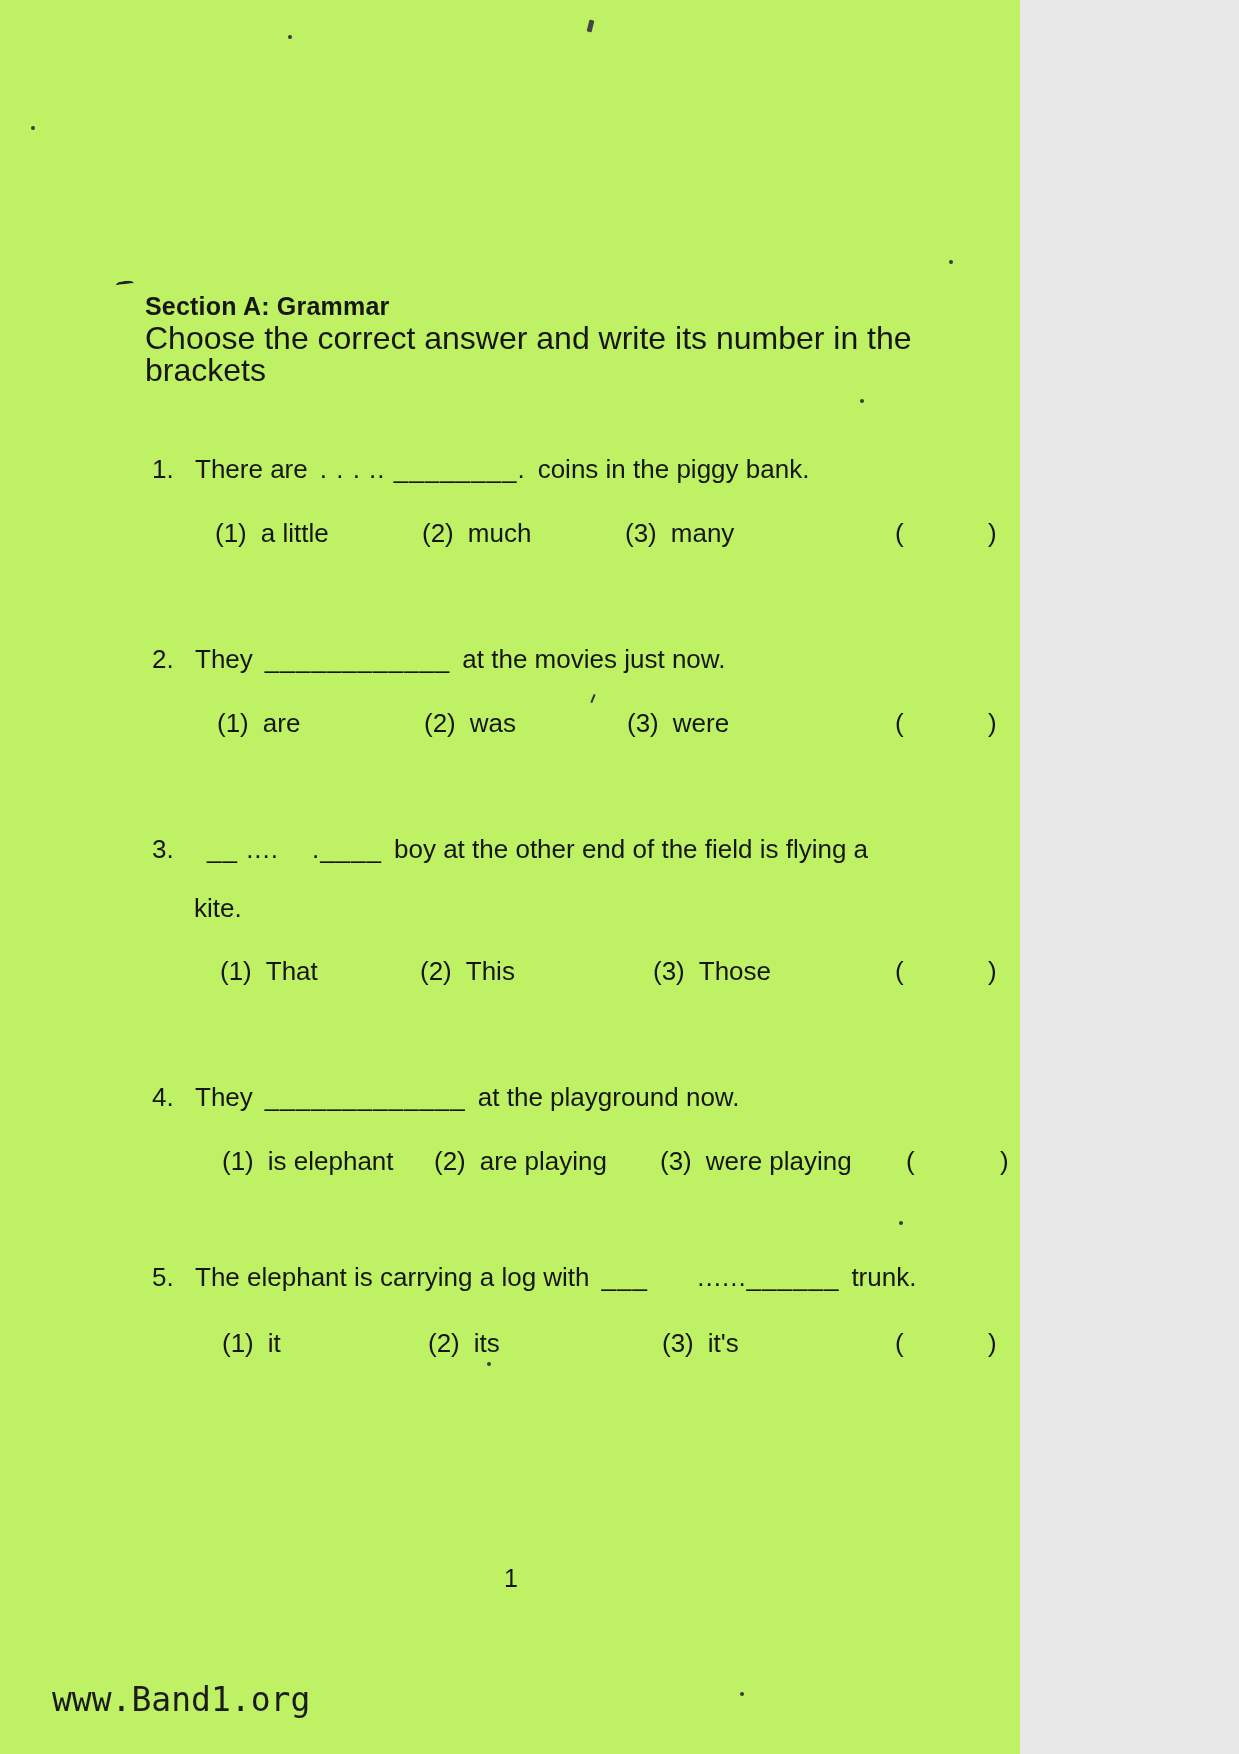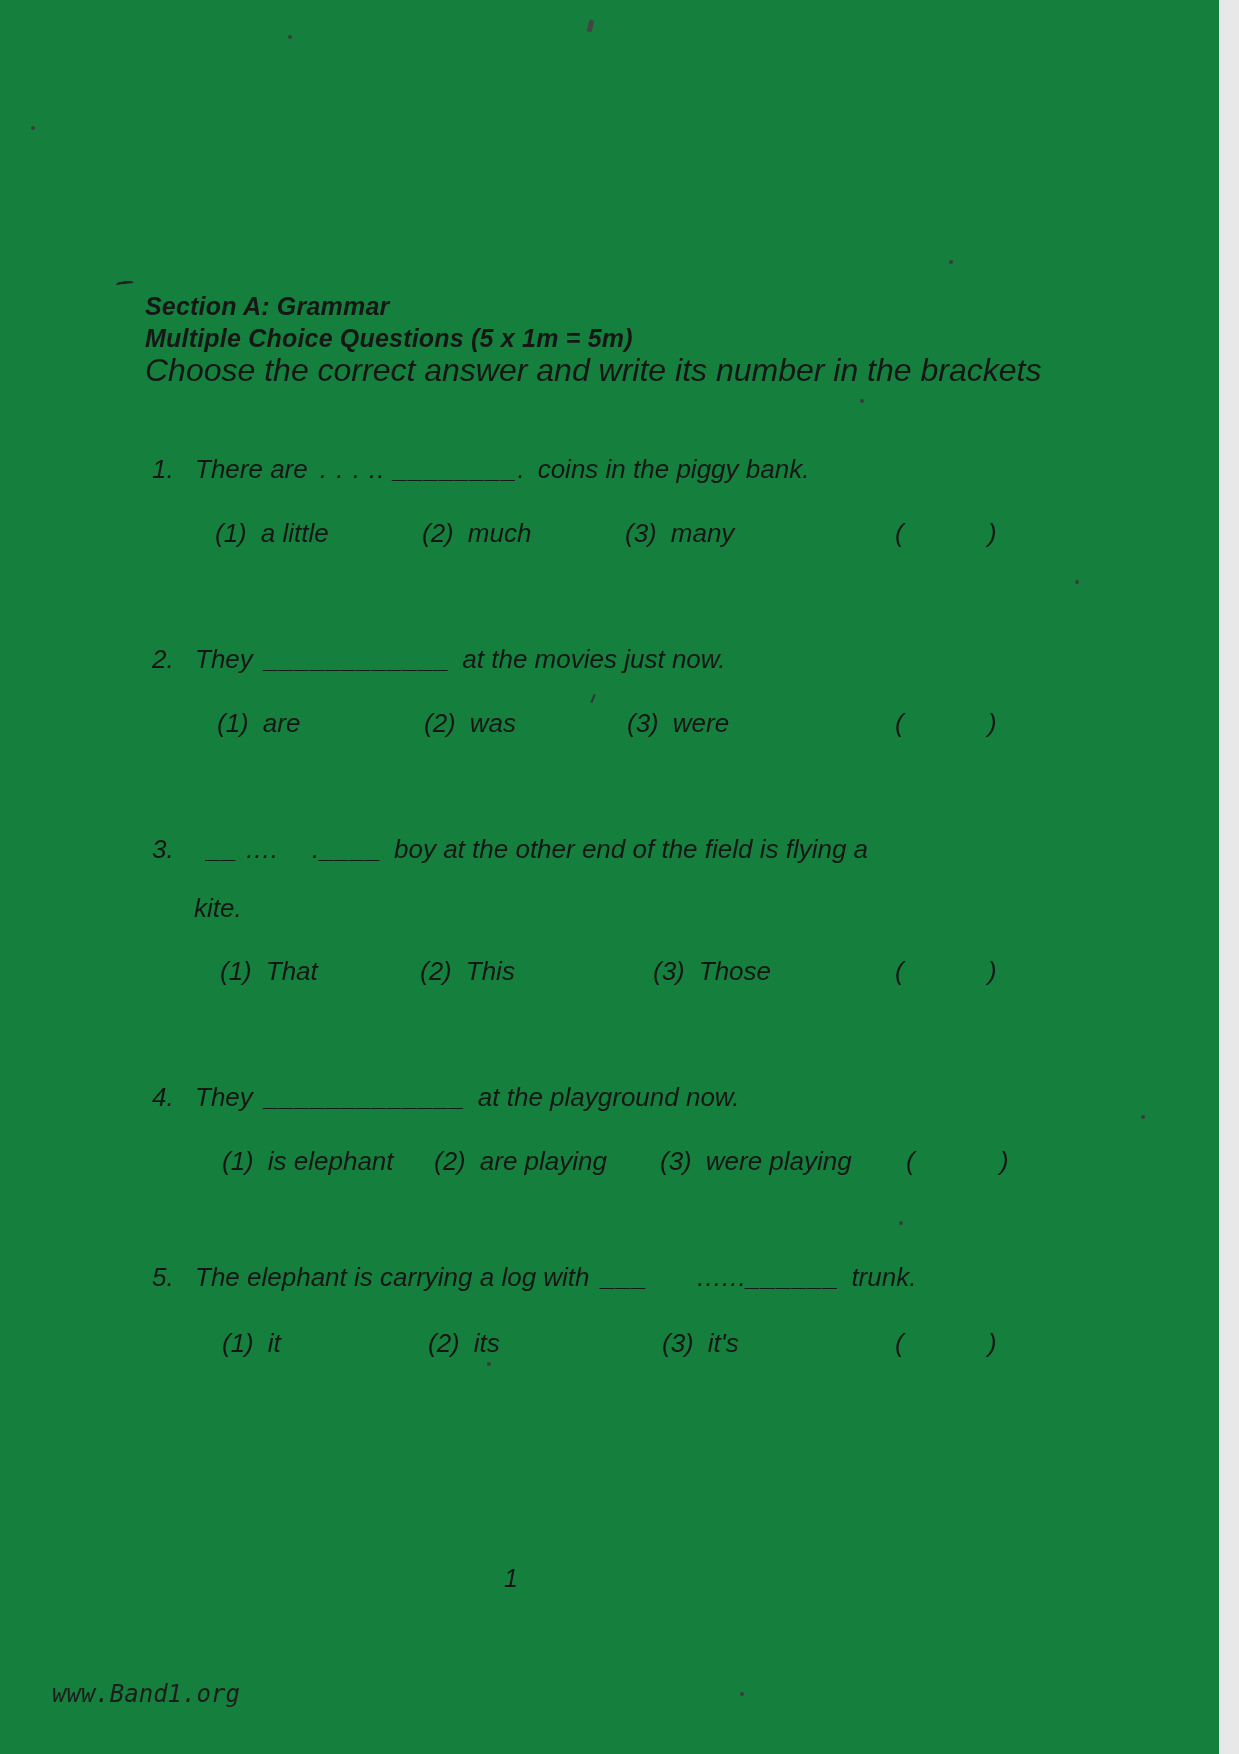--- a/index.html
+++ b/index.html
@@ -1,23 +1,22 @@
 <!DOCTYPE html>
 <html><head>
 <meta charset="utf-8">
 <style>
   html,body{margin:0;padding:0;background:#e8e8e8;}
   .page{
     position:relative;
-    width:1219px;height:1754px;
-    background:#15803d;
+    width:1020px;height:1754px;
+    background:#bef264;
     font-family:"Liberation Sans", sans-serif;
     color:#161616;
     overflow:hidden;
-    font-style:italic;
   }
   
   .header{position:absolute;left:145px;top:290px;line-height:32px;}
   .h-bold{font-weight:bold;font-size:25px;letter-spacing:.2px;}
   .h-normal{font-size:32px;}
   
   .row{position:absolute;left:0;top:0;width:1239px;font-size:26px;white-space:nowrap;}
   .qnum{position:absolute;left:152px;}
   .qtext{position:absolute;left:195px;}
   .qtext > span{margin-right:12px;margin-top:44px;}
@@ -34,21 +33,21 @@
   .o-e1{left:222px}.o-e2{left:428px}.o-e3{left:662px}
   .br-open{left:895px}
   .br-close{left:988px}
   .br-open-d{left:906px}
   .br-close-d{left:1000px}
   
   .pagenum{position:absolute;left:504px;top:1564px;font-size:25px;}
   .footer{
     position:absolute;left:52px;top:1680px;
     font-family:"DejaVu Sans Mono", monospace;
-    font-size:24px;color:#1c1c1c;
+    font-size:33px;color:#1c1c1c;
   }
   
   .dot{position:absolute;width:4px;height:4px;background:#3a3a3a;border-radius:50%;}
   .squiggle{position:absolute;left:116px;top:281px;width:18px;height:5px;
     border-top:3px solid #222;transform:rotate(-6deg);border-radius:40%;}
   .tick{position:absolute;left:592px;top:694px;width:2px;height:9px;background:#333;
     transform:rotate(22deg);}
   .speck{position:absolute;left:588px;top:20px;width:5px;height:12px;background:#444;
     transform:rotate(14deg);border-radius:1px;}
 </style>
@@ -65,21 +64,20 @@
   <div class="dot" style="left:860px;top:399px;"></div>
   <div class="dot" style="left:1075px;top:580px;"></div>
   <div class="tick"></div>
   <div class="dot" style="left:1141px;top:1115px;"></div>
   <div class="dot" style="left:899px;top:1221px;"></div>
   <div class="dot" style="left:487px;top:1362px;"></div>
   <div class="dot" style="left:740px;top:1692px;"></div>
 
   <div class="header">
     <div class="h-bold">Section A: Grammar</div>
-    <div class="h-bold">Multiple Choice Questions (5 x 1m = 5m)</div>
     <div class="h-normal">Choose the correct answer and write its number in the brackets</div>
   </div>
 
   <div class="row" style="top:454px">
     <span class="qnum">1.</span>
     <span class="qtext"><span>There are</span><span class="q-blank">. . . .. ________.</span><span>coins in the piggy bank.</span></span>
   </div>
   <div class="row" style="top:518px">
     <span class="opt o-a1"><span class="onum">(1)</span><span>a little</span></span>
     <span class="opt o-a2"><span class="onum">(2)</span><span>much</span></span>

